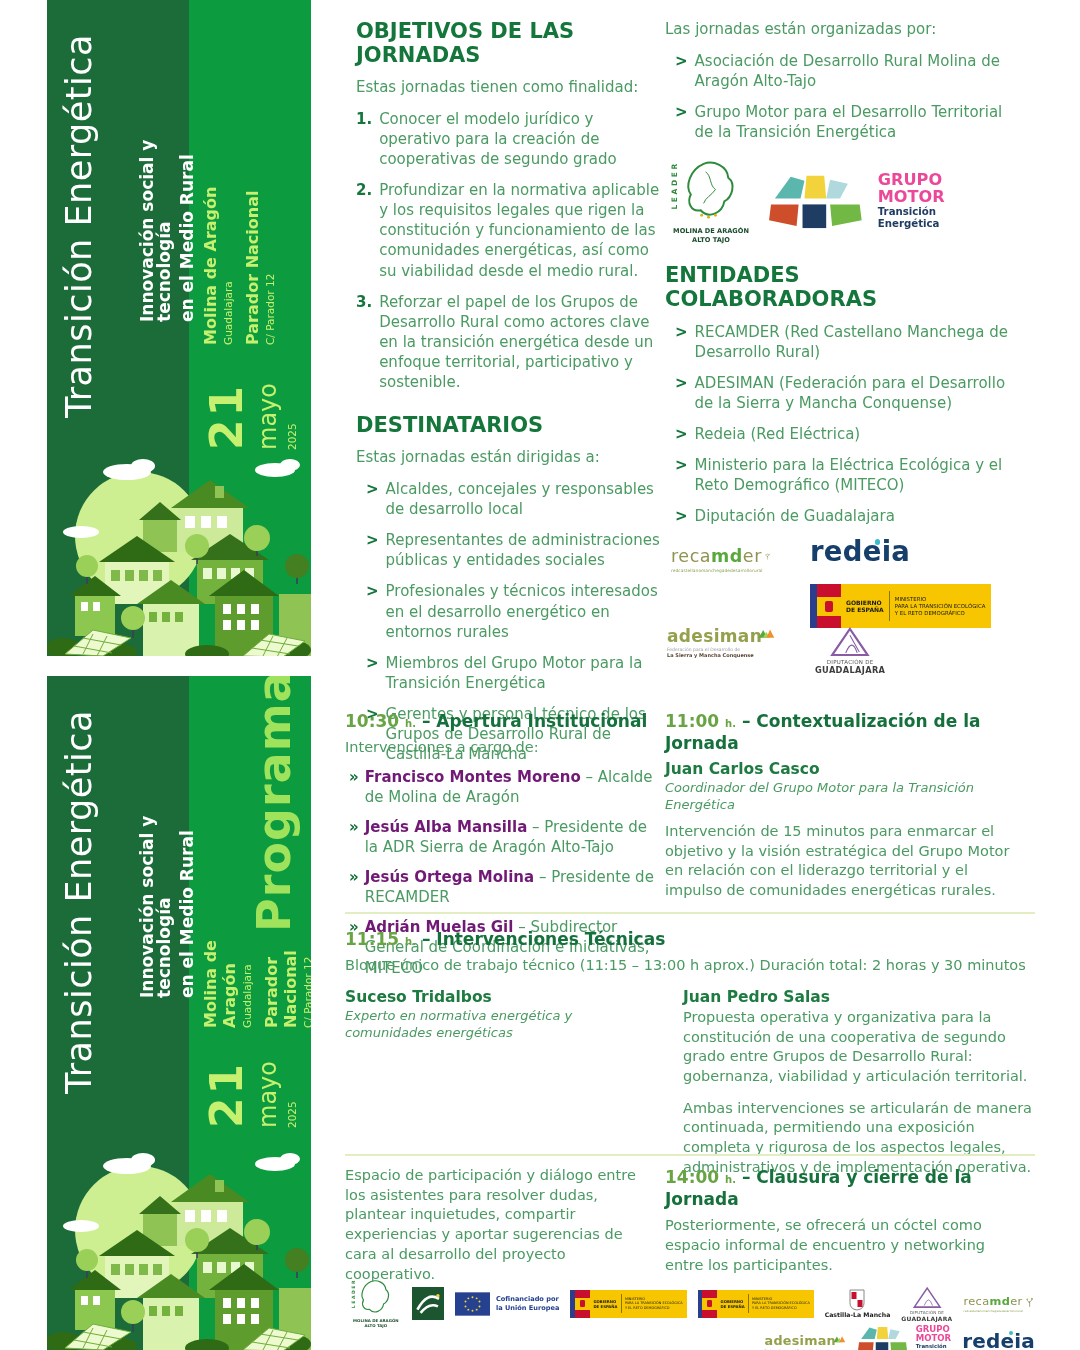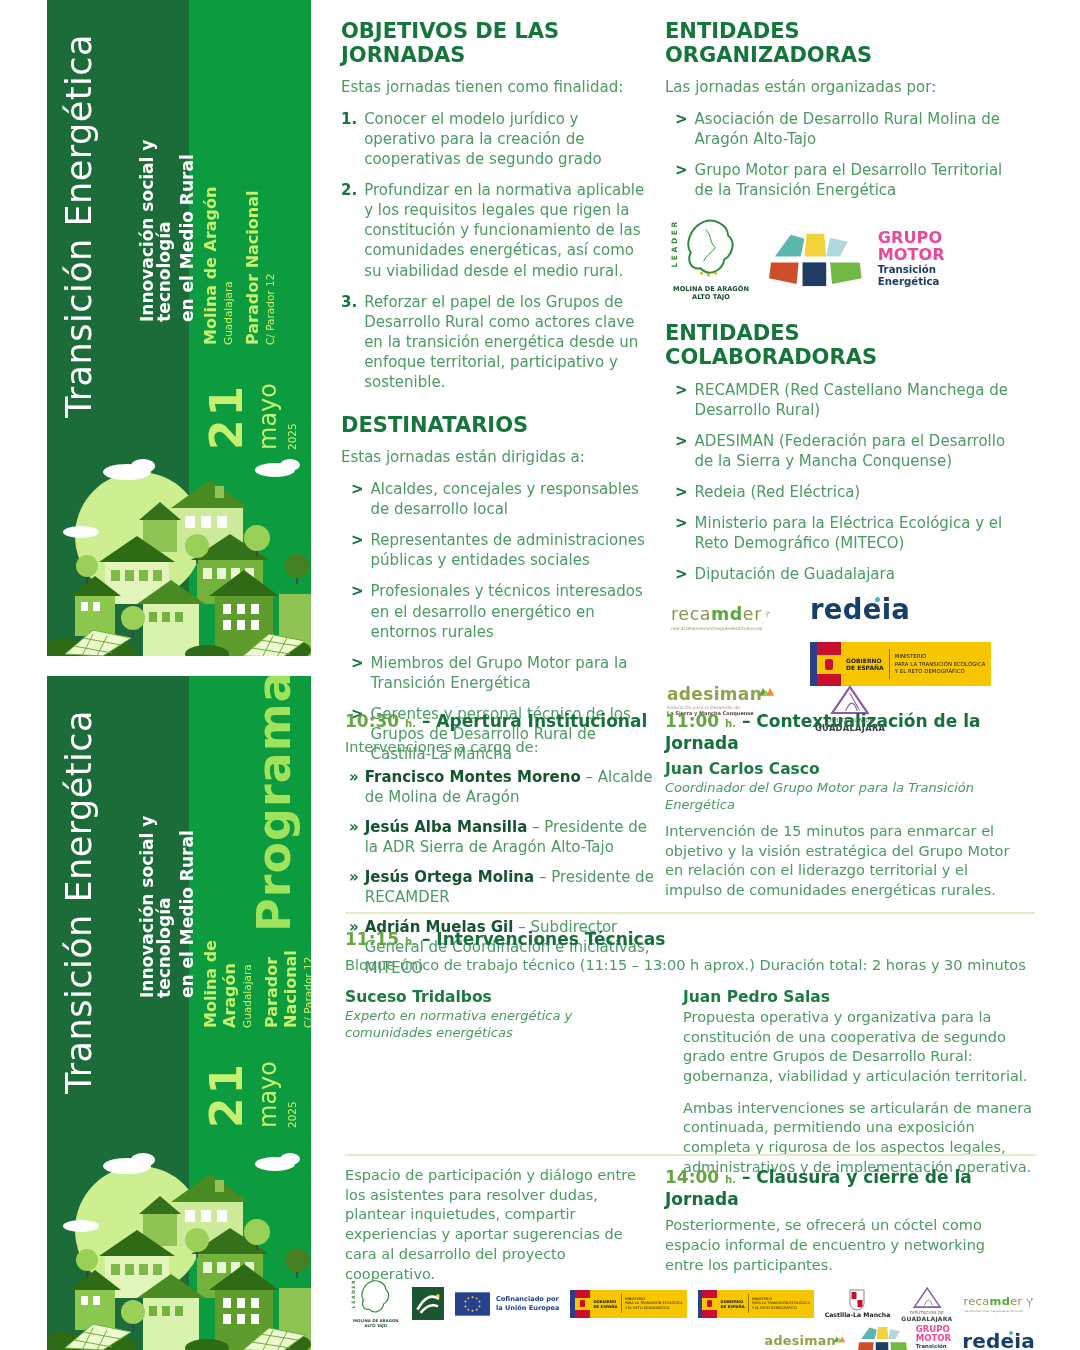--- a/index.html
+++ b/index.html
@@ -35,21 +35,21 @@
   .intro{font-size:15px;color:#4A9A62;margin:0 0 13px 0;}
   .item{display:flex;gap:7px;font-size:15px;color:#4A9A62;line-height:1.34;margin-bottom:11px;}
   .item .mk{font-weight:800;color:#15763C;flex:none;}
   .arr .item{padding-left:10px;}
   .sess-h{font-size:17px;font-weight:800;color:#15703C;line-height:1.3;margin:0 0 6px 0;}
   .sess-h .tm{color:#68A344;}
   .sess-h .hu{font-size:10px;font-weight:700;color:#68A344;}
   .para{font-size:14.5px;color:#4A9A62;line-height:1.36;margin:0 0 12px 0;}
   .spk{font-size:15px;line-height:1.34;color:#4A9A62;margin-bottom:10px;display:flex;gap:6px;padding-left:4px;}
   .spk .mk{color:#15703C;font-weight:800;flex:none;}
-  .spk b{color:#14532d;}
+  .spk b{color:#701a75;}
   .name{font-size:15.5px;font-weight:800;color:#1D7A40;margin:2px 0 2px 0;}
   .rolei{font-size:13px;font-style:italic;color:#4A9A62;line-height:1.3;margin:0 0 8px 0;}
   .divider{position:absolute;left:345px;width:690px;height:2px;background:#E2EDC2;}
   .pre{white-space:pre-line;}
 
   
   .org-logos{display:flex;gap:16px;align-items:center;margin:16px 0 20px 4px;}
   .collab-logos{position:relative;height:190px;margin-top:12px;}
   .abs{position:absolute;}
 
@@ -220,21 +220,21 @@
       <div class="month">mayo</div>
       <div class="year">2025</div>
       <div class="time">10:30 - 14:00</div>
 
     </div>
     <svg class="village">
         <use href="#village"></use>
       </svg>
   </aside>
 
-  <div class="col" style="left:341px;top:20px;width:312px;">
+  <div class="col" style="left:356px;top:20px;width:312px;">
     <h2 class="hsec">OBJETIVOS DE LAS JORNADAS</h2>
     <p class="intro">Estas jornadas tienen como finalidad:</p>
     <div class="item">
         <span class="mk">1.</span>
         <span>Conocer el modelo jurídico y operativo para la creación de cooperativas de segundo grado</span>
       </div>
     <div class="item">
         <span class="mk">2.</span>
         <span>Profundizar en la normativa aplicable y los requisitos legales que rigen la constitución y funcionamiento de las comunidades energéticas, así como su viabilidad desde el medio rural.</span>
       </div>
@@ -263,21 +263,20 @@
           <span>Miembros del Grupo Motor para la Transición Energética</span>
         </div>
       <div class="item">
           <span class="mk">&gt;</span>
           <span>Gerentes y personal técnico de los Grupos de Desarrollo Rural de Castilla-La Mancha</span>
         </div>
     </div>
   </div>
 
   <div class="col" style="left:665px;top:20px;width:355px;">
-    <h2 class="hsec" style="max-width:290px;">ENTIDADES ORGANIZADORAS</h2>
     <p class="intro">Las jornadas están organizadas por:</p>
     <div class="arr">
       <div class="item">
           <span class="mk">&gt;</span>
           <span>Asociación de Desarrollo Rural Molina de Aragón Alto-Tajo</span>
         </div>
       <div class="item">
           <span class="mk">&gt;</span>
           <span>Grupo Motor para el Desarrollo Territorial de la Transición Energética</span>
         </div>

